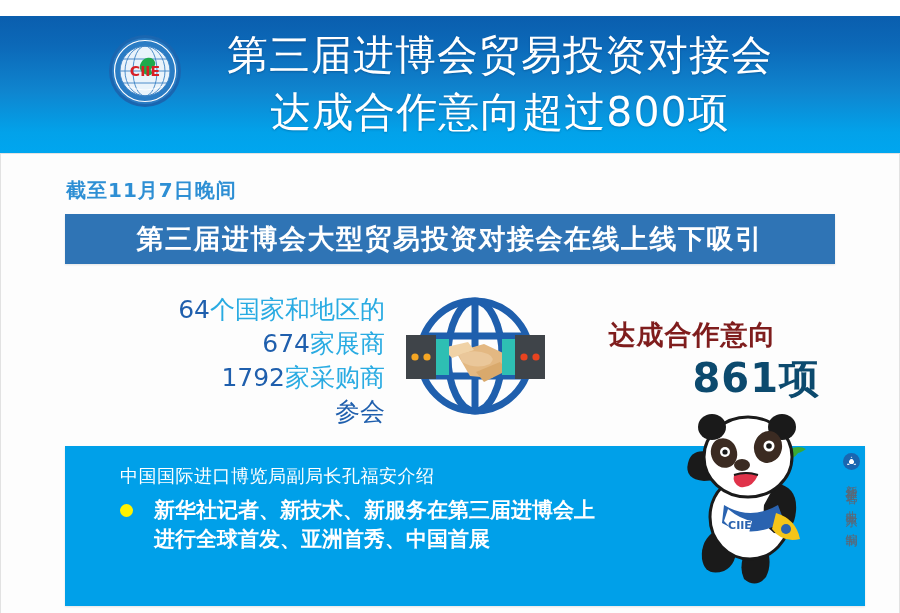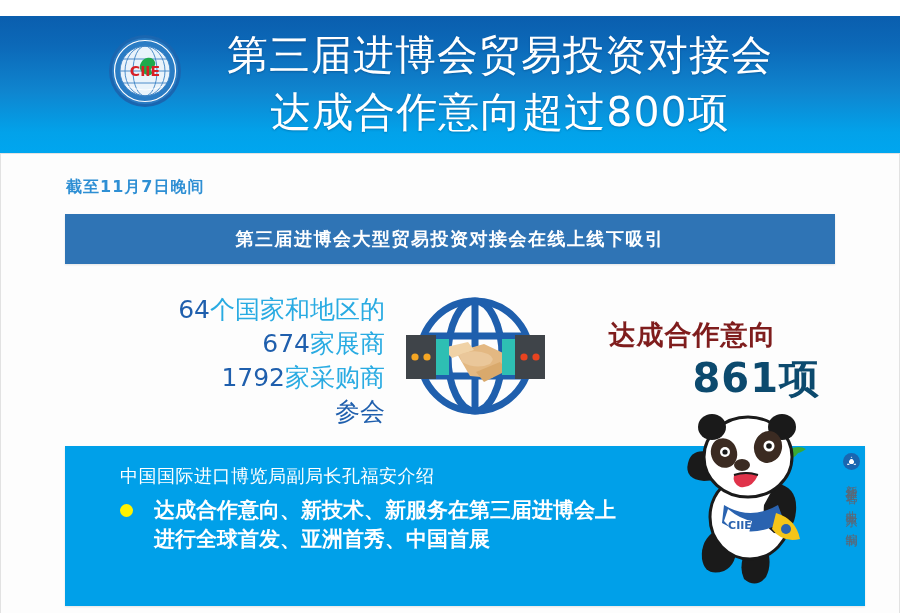--- a/index.html
+++ b/index.html
@@ -34,33 +34,33 @@
 
   
   .panel{
     position:absolute;left:0;top:137px;width:900px;height:476px;
     background:#fdfdfd;border:1px solid #e2e2e2;box-sizing:border-box;
   }
 
   
   .date-line{
     position:absolute;left:66px;top:161px;
-    color:#2e8fd4;font-weight:bold;font-size:16px;letter-spacing:1px;
+    color:#2e8fd4;font-weight:bold;font-size:20px;letter-spacing:1px;
     white-space:nowrap;
   }
 
   
   .banner{
     position:absolute;left:65px;top:198px;width:770px;height:50px;
     background:#2f74b5;
     display:flex;align-items:center;justify-content:center;
     box-shadow:0 1px 2px rgba(0,0,0,.10);
   }
   .banner-text{
-    color:#ffffff;font-weight:bold;font-size:18px;letter-spacing:1.5px;
+    color:#ffffff;font-weight:bold;font-size:27px;letter-spacing:1.5px;
     white-space:nowrap;
   }
 
   
   .stats-left{
     position:absolute;left:110px;top:277px;width:275px;
     text-align:right;
   }
   .stat-row{font-weight:normal;font-size:25px;line-height:34px;white-space:nowrap;}
   .num{color:#1f5fad;}
@@ -215,21 +215,21 @@
   <div class="stats-right">
     <div class="deal-label">达成合作意向</div>
     <div class="deal-value">861项</div>
   </div>
 
   <div class="bluebox">
     <div class="source-note">中国国际进口博览局副局长孔福安介绍</div>
     <div class="bullets">
       <div class="bullet">
         <span class="dot"></span>
-        <div class="bullet-text">达成合作意向、新技术、新服务在第三届进博会上</div>
+        <div class="bullet-text">新华社记者、新技术、新服务在第三届进博会上</div>
         <div class="bullet-text">进行全球首发、亚洲首秀、中国首展</div>
       </div>
     </div>
   </div>
 
   <div class="panda">
     <svg viewBox="0 0 152 190" width="152" height="190">
 
       <path d="M106 46 Q112 42 120 44 Q116 50 108 50 Z" fill="#3aa935"></path>
       <path d="M112 40 Q121 36 128 40 Q120 46 112 44 Z" fill="#3aa935"></path>

